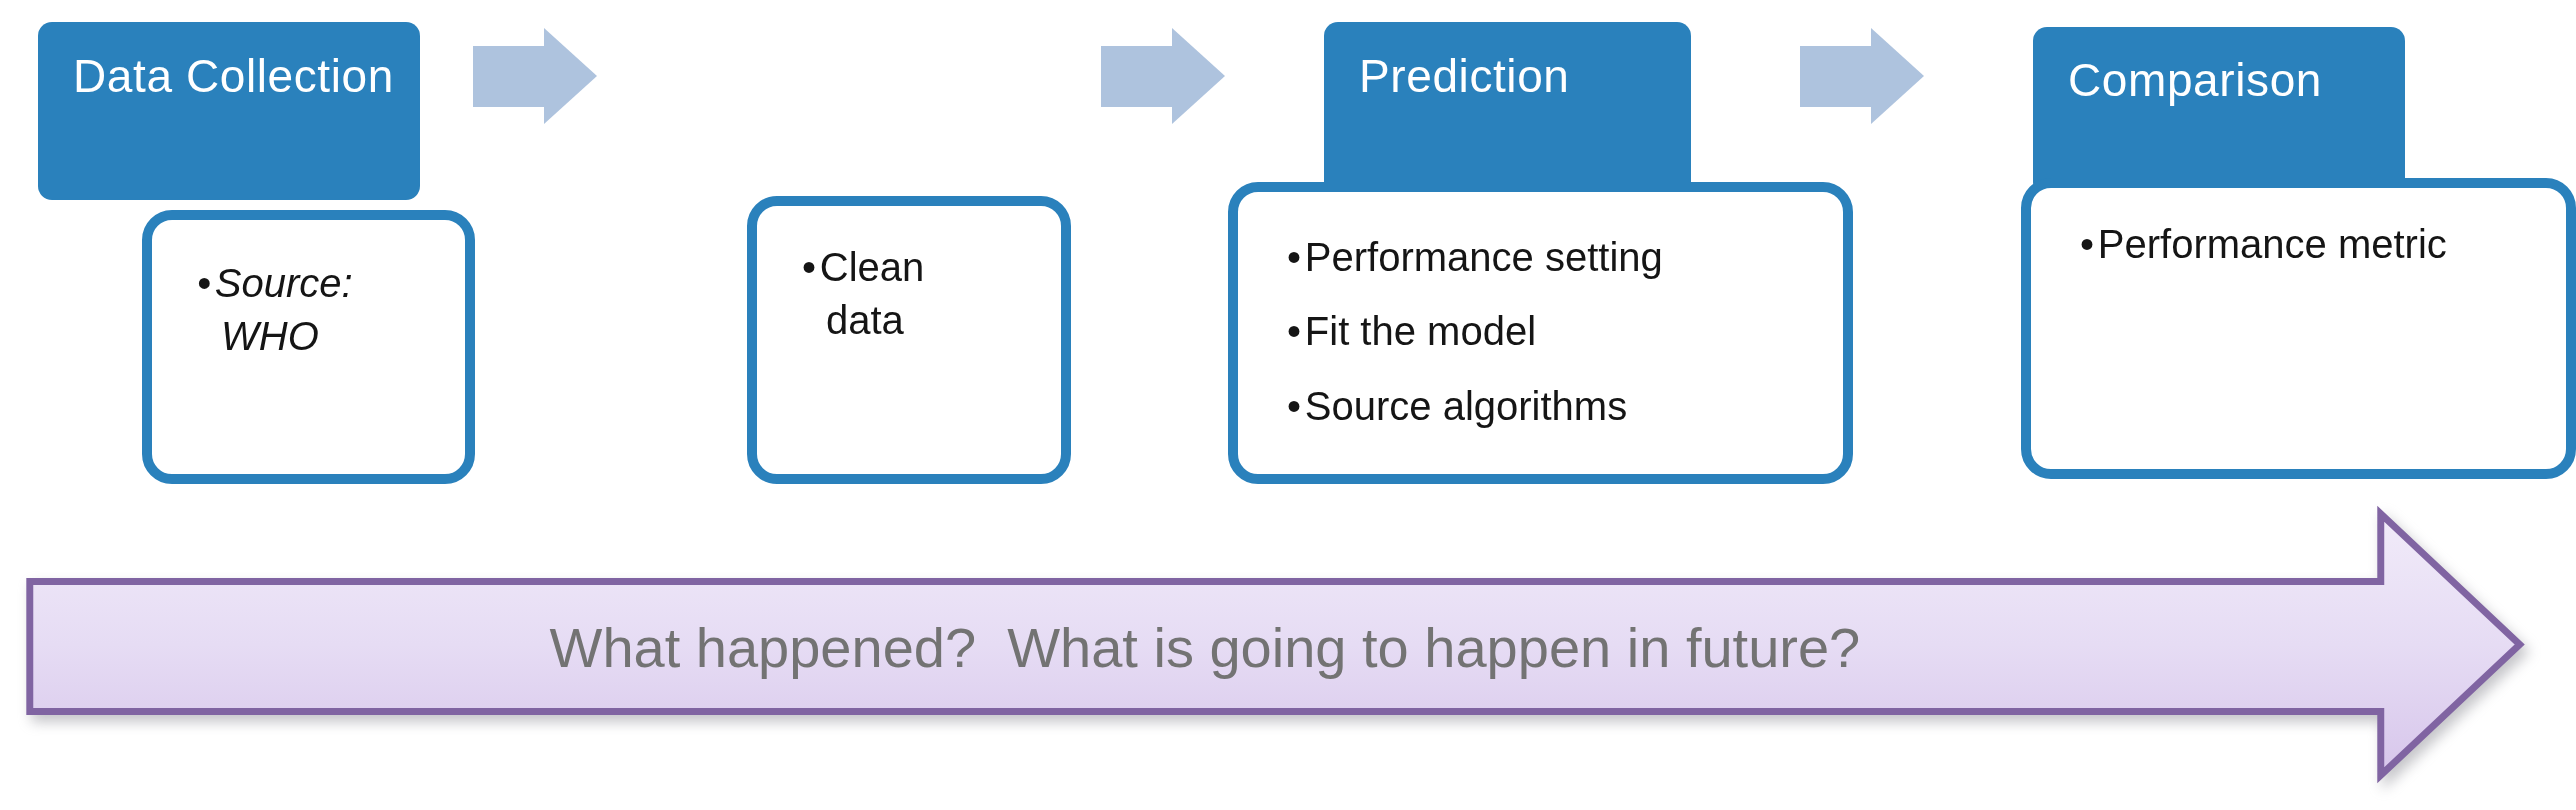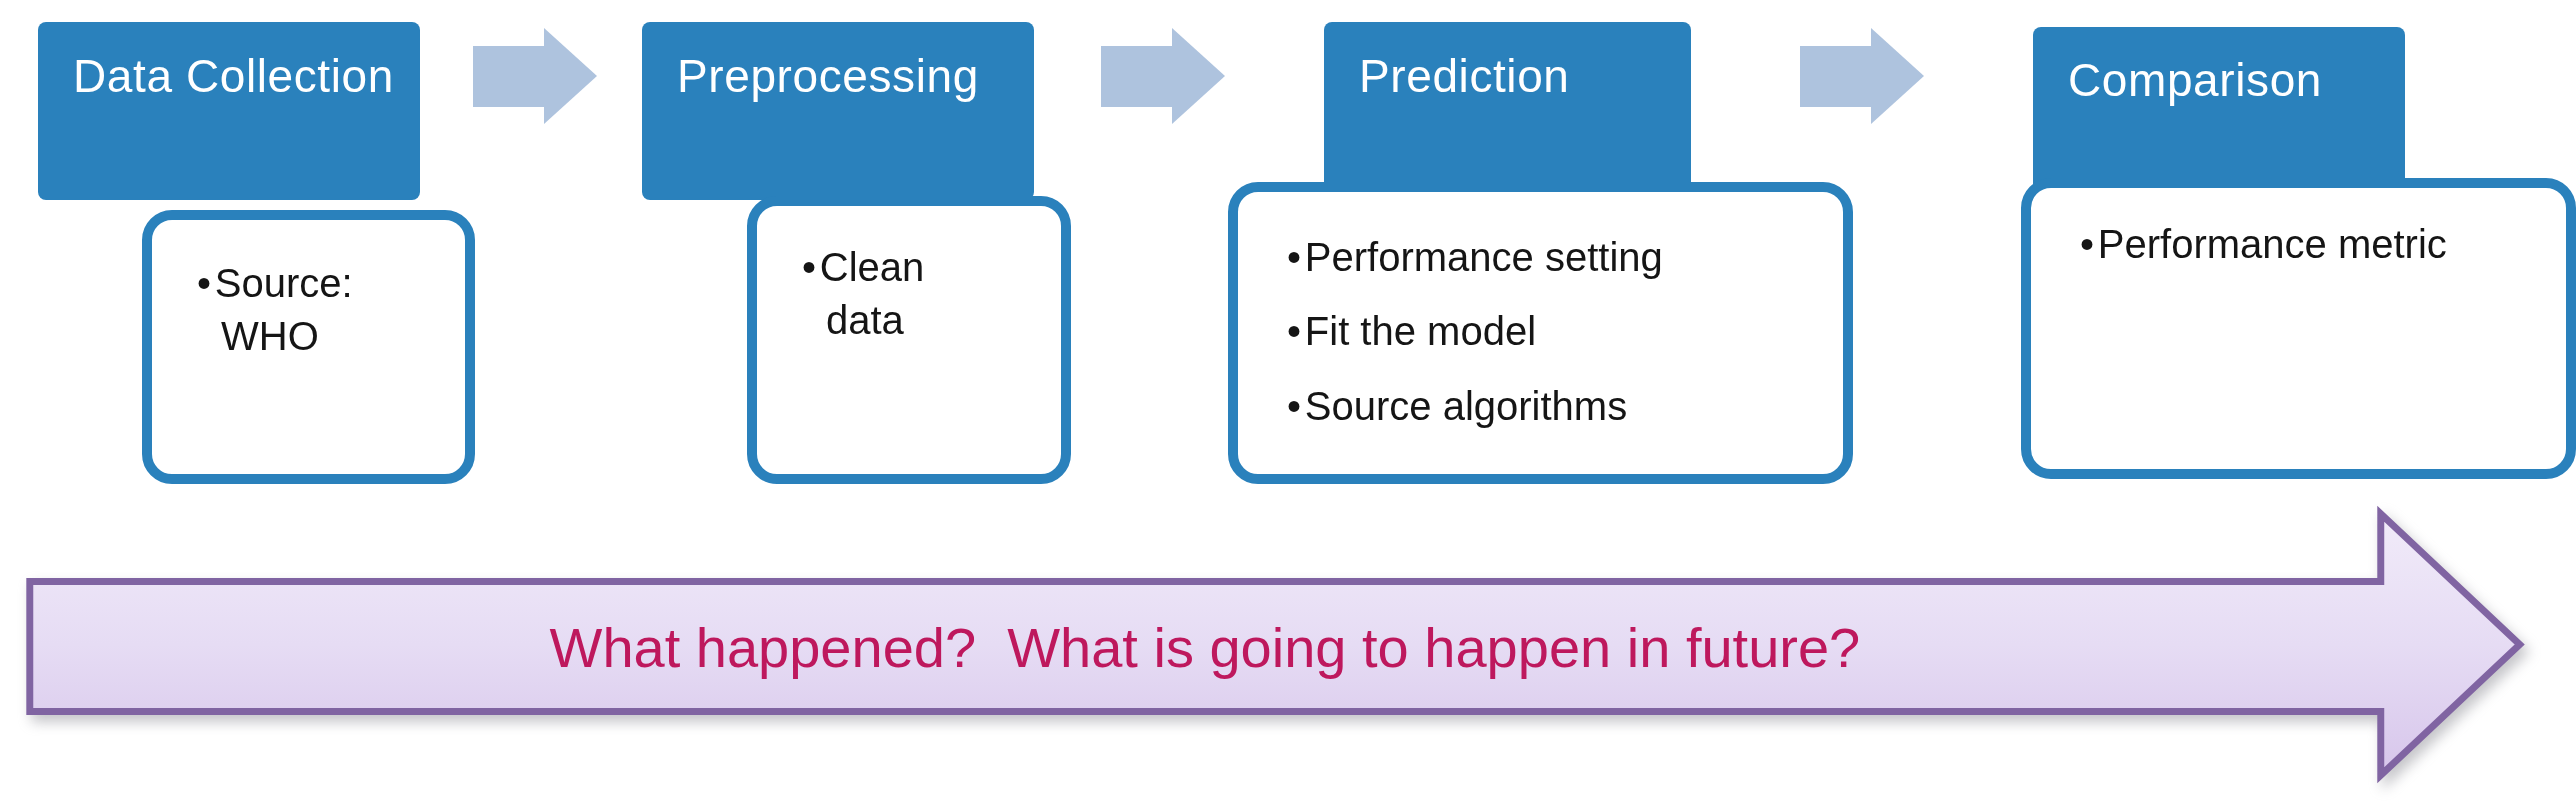--- a/index.html
+++ b/index.html
@@ -9,21 +9,21 @@
     height: 810px;
     background: #ffffff;
     font-family: "Liberation Sans", sans-serif;
     overflow: hidden;
   }
 
   
   .stage-header {
     position: absolute;
     background: #2a81bc;
-    border-radius: 8px;
+    border-radius: 14px;
     z-index: 1;
   }
   .stage-title {
     display: block;
     padding: 26.6px 25px 0 35px;
     color: #ffffff;
     font-size: 46px;
     font-weight: 400;
     letter-spacing: 0.6px;
     white-space: nowrap;
@@ -95,21 +95,21 @@
   .flow-arrow-label {
     position: absolute;
     left: 28.4px;
     top: 582px;
     width: 2353px;
     height: 130px;
     display: flex;
     align-items: center;
     justify-content: center;
     z-index: 3;
-    color: #be185d;
+    color: #737373;
     font-size: 56px;
     white-space: pre;
   }
 </style>
 </head>
 <body>
 
 <div class="canvas">
 
   <svg class="flow-arrow-svg" viewBox="0 780 4075 502" xmlns="http://www.w3.org/2000/svg">
@@ -120,34 +120,31 @@
         <stop offset="1" stop-color="#d7c6eb"></stop>
       </linearGradient>
     </defs>
     <polygon points="45,920 3768,920 3768,813 3988,1020 3768,1227 3768,1126 45,1126" fill="url(#flowGrad)" stroke="#8064a2" stroke-width="11" stroke-linejoin="miter"></polygon>
   </svg>
   <div class="flow-arrow-label">What happened?  What is going to happen in future?</div>
 
   <div class="stage-header" style="left:38px; top:22px; width:382px; height:178px;">
     <span class="stage-title">Data Collection</span>
   </div>
-  <div class="stage-card" style="left:142px; top:210px; width:333px; height:274px; padding:37px 12.6px 0 29px;">
+  <div class="stage-card" style="left:142px; top:210px; width:333px; height:274px; padding:37px 12.6px 0 29px;font-style:italic;">
     <ul>
       <li style="max-width:190px;">Source: WHO</li>
     </ul>
   </div>
 
   <div class="connector" style="left:473px; top:28px;">
     <div class="tail"></div>
     <div class="head"></div>
   </div>
 
-  <div class="stage-header" style="left:642px; top:22px; width:392px; height:178px;">
-    <span class="stage-title">Preprocessing</span>
-  </div>
   <div class="stage-card" style="left:747px; top:196px; width:324px; height:288px; padding:35px 8px 0 29px;">
     <ul>
       <li style="max-width:145px;">Clean data</li>
     </ul>
   </div>
 
   <div class="connector" style="left:1101px; top:28px;">
     <div class="tail"></div>
     <div class="head"></div>
   </div>

